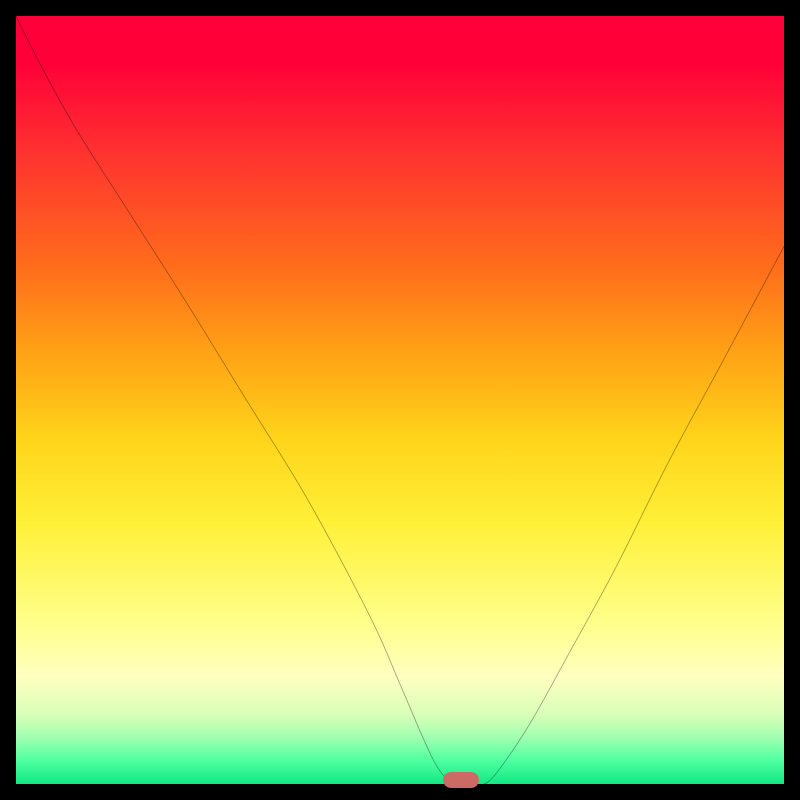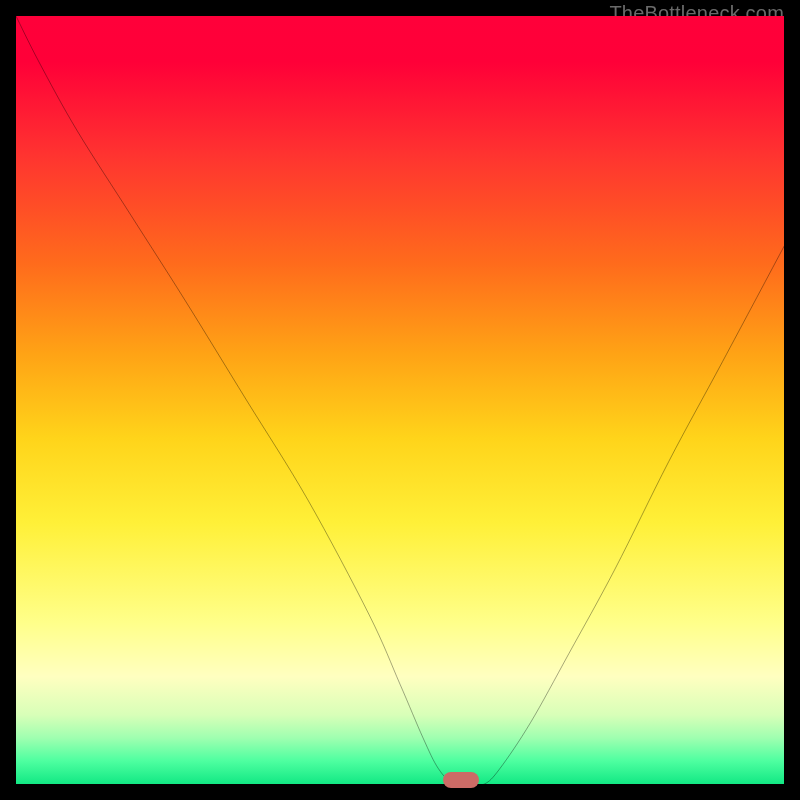--- a/index.html
+++ b/index.html
@@ -64,21 +64,20 @@
     border-radius: 8px;
     background: #cc6b66;
     transform: translate(-50%, -50%);
   }
 </style>
 </head>
 <body>
 
 <div class="frame">
 
-  <div class="watermark">TheBottleneck.com</div>
 
   <div class="gradient-bg"></div>
 
   <svg class="curve-layer" viewBox="0 0 100 100" preserveAspectRatio="none">
     <path fill="none" stroke="#000" stroke-width="0.35" stroke-linecap="round" stroke-linejoin="round" vector-effect="non-scaling-stroke" d="M 0.00 0.00 C 0.50 1.00, 1.67 3.50, 3.00 6.00 C 4.33 8.50, 6.00 11.67, 8.00 15.00 C 10.00 18.33, 12.67 22.33, 15.00 26.00 C 17.33 29.67, 19.50 33.00, 22.00 37.00 C 24.50 41.00, 27.33 45.67, 30.00 50.00 C 32.67 54.33, 35.33 58.33, 38.00 63.00 C 40.67 67.67, 44.00 74.00, 46.00 78.00 C 48.00 82.00, 48.83 84.33, 50.00 87.00 C 51.17 89.67, 52.17 92.17, 53.00 94.00 C 53.83 95.83, 54.33 97.00, 55.00 98.00 C 55.67 99.00, 56.33 99.67, 57.00 100.00 C 57.67 100.33, 58.33 100.00, 59.00 100.00 C 59.67 100.00, 60.33 100.33, 61.00 100.00 C 61.67 99.67, 62.00 99.33, 63.00 98.00 C 64.00 96.67, 65.50 94.50, 67.00 92.00 C 68.50 89.50, 70.17 86.33, 72.00 83.00 C 73.83 79.67, 75.83 76.17, 78.00 72.00 C 80.17 67.83, 82.67 62.50, 85.00 58.00 C 87.33 53.50, 89.50 49.67, 92.00 45.00 C 94.50 40.33, 98.67 32.50, 100.00 30.00"></path>
   </svg>
 
   <div class="marker" style="left: 461.44px; top: 780.16px; background: rgb(204, 107, 102);"></div>
 </div>
 

